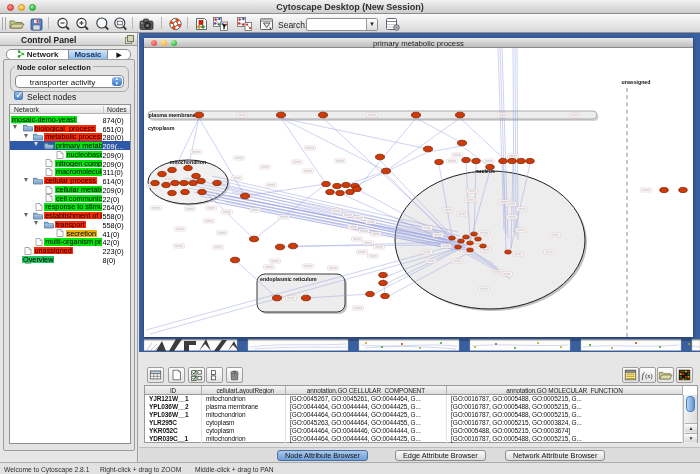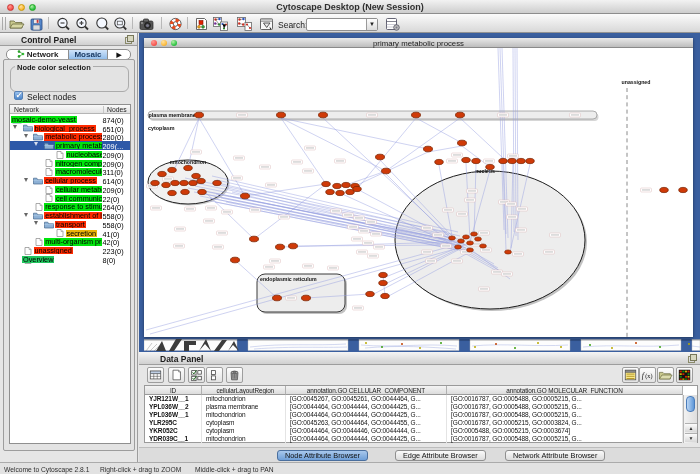--- a/index.html
+++ b/index.html
@@ -229,20 +229,24 @@
             <circle cx="2" cy="6.4" r="1.3" fill="#2aa02a"></circle>
             <circle cx="6" cy="4" r="1.3" fill="#39c039"></circle>
             <path d="M2 1.6 L6 4 L2 6.4" stroke="#2aa02a" stroke-width="0.7" fill="none"></path>
           </svg> <span>Network</span></div>
       <div class="cp-tab" id="cp-tab-mosaic"><span>Mosaic</span></div>
       <div class="cp-tab" id="cp-tab-arrow">▶</div>
     </div>
     <div id="cp-body">
       <div id="groupbox">
         <span class="legend">Node color selection</span>
+        <div id="combo">
+          <span class="val">transporter activity</span>
+          <span class="step"></span>
+        </div>
       </div>
       <div id="cb-row">
         <span id="cb-box"></span>
         <span id="cb-label">Select nodes</span>
       </div>
       <div id="tree">
         <div id="tree-head">
           <span class="c1">Network</span>
           <span class="c2">Nodes</span>
         </div>
@@ -754,27 +758,20 @@
             <circle cx="446" cy="6" r="1" fill="#3aa010"></circle>
             <circle cx="468" cy="9" r="1" fill="#b9a800"></circle>
             <circle cx="492" cy="4" r="1" fill="#c04000"></circle>
             <circle cx="516" cy="8" r="1" fill="#3aa010"></circle>
             <circle cx="545" cy="5" r="1" fill="#b9a800"></circle>
           </g>
         </svg></div>
   </div>
 
   <div id="data-panel">
-    <div class="phead">
-      <span class="ptitle">Data Panel</span>
-      <span class="float-ico"><svg viewBox="0 0 9 9">
-            <rect x="0.5" y="2.5" width="6" height="6" fill="none" stroke="#8a8a6a" stroke-width="1"></rect>
-            <rect x="2.5" y="0.5" width="6" height="6" fill="#d8d8c0" stroke="#77775a" stroke-width="1"></rect>
-          </svg></span>
-    </div>
     <div id="dp-toolbar">
         <span class="dbtn" style="left: 8px;">
           <svg viewBox="0 0 17 16">
             <rect x="2.5" y="3.5" width="12" height="9" fill="#fff" stroke="#444" stroke-width="0.8"></rect>
             <line x1="2.5" y1="6.5" x2="14.5" y2="6.5" stroke="#444" stroke-width="0.6"></line>
             <line x1="2.5" y1="9.5" x2="14.5" y2="9.5" stroke="#444" stroke-width="0.6"></line>
             <line x1="6.5" y1="3.5" x2="6.5" y2="12.5" stroke="#444" stroke-width="0.6"></line>
             <line x1="10.5" y1="3.5" x2="10.5" y2="12.5" stroke="#444" stroke-width="0.6"></line>
             <rect x="2.5" y="3.5" width="12" height="3" fill="#bfcfe5" stroke="#444" stroke-width="0.6"></rect>
           </svg>

